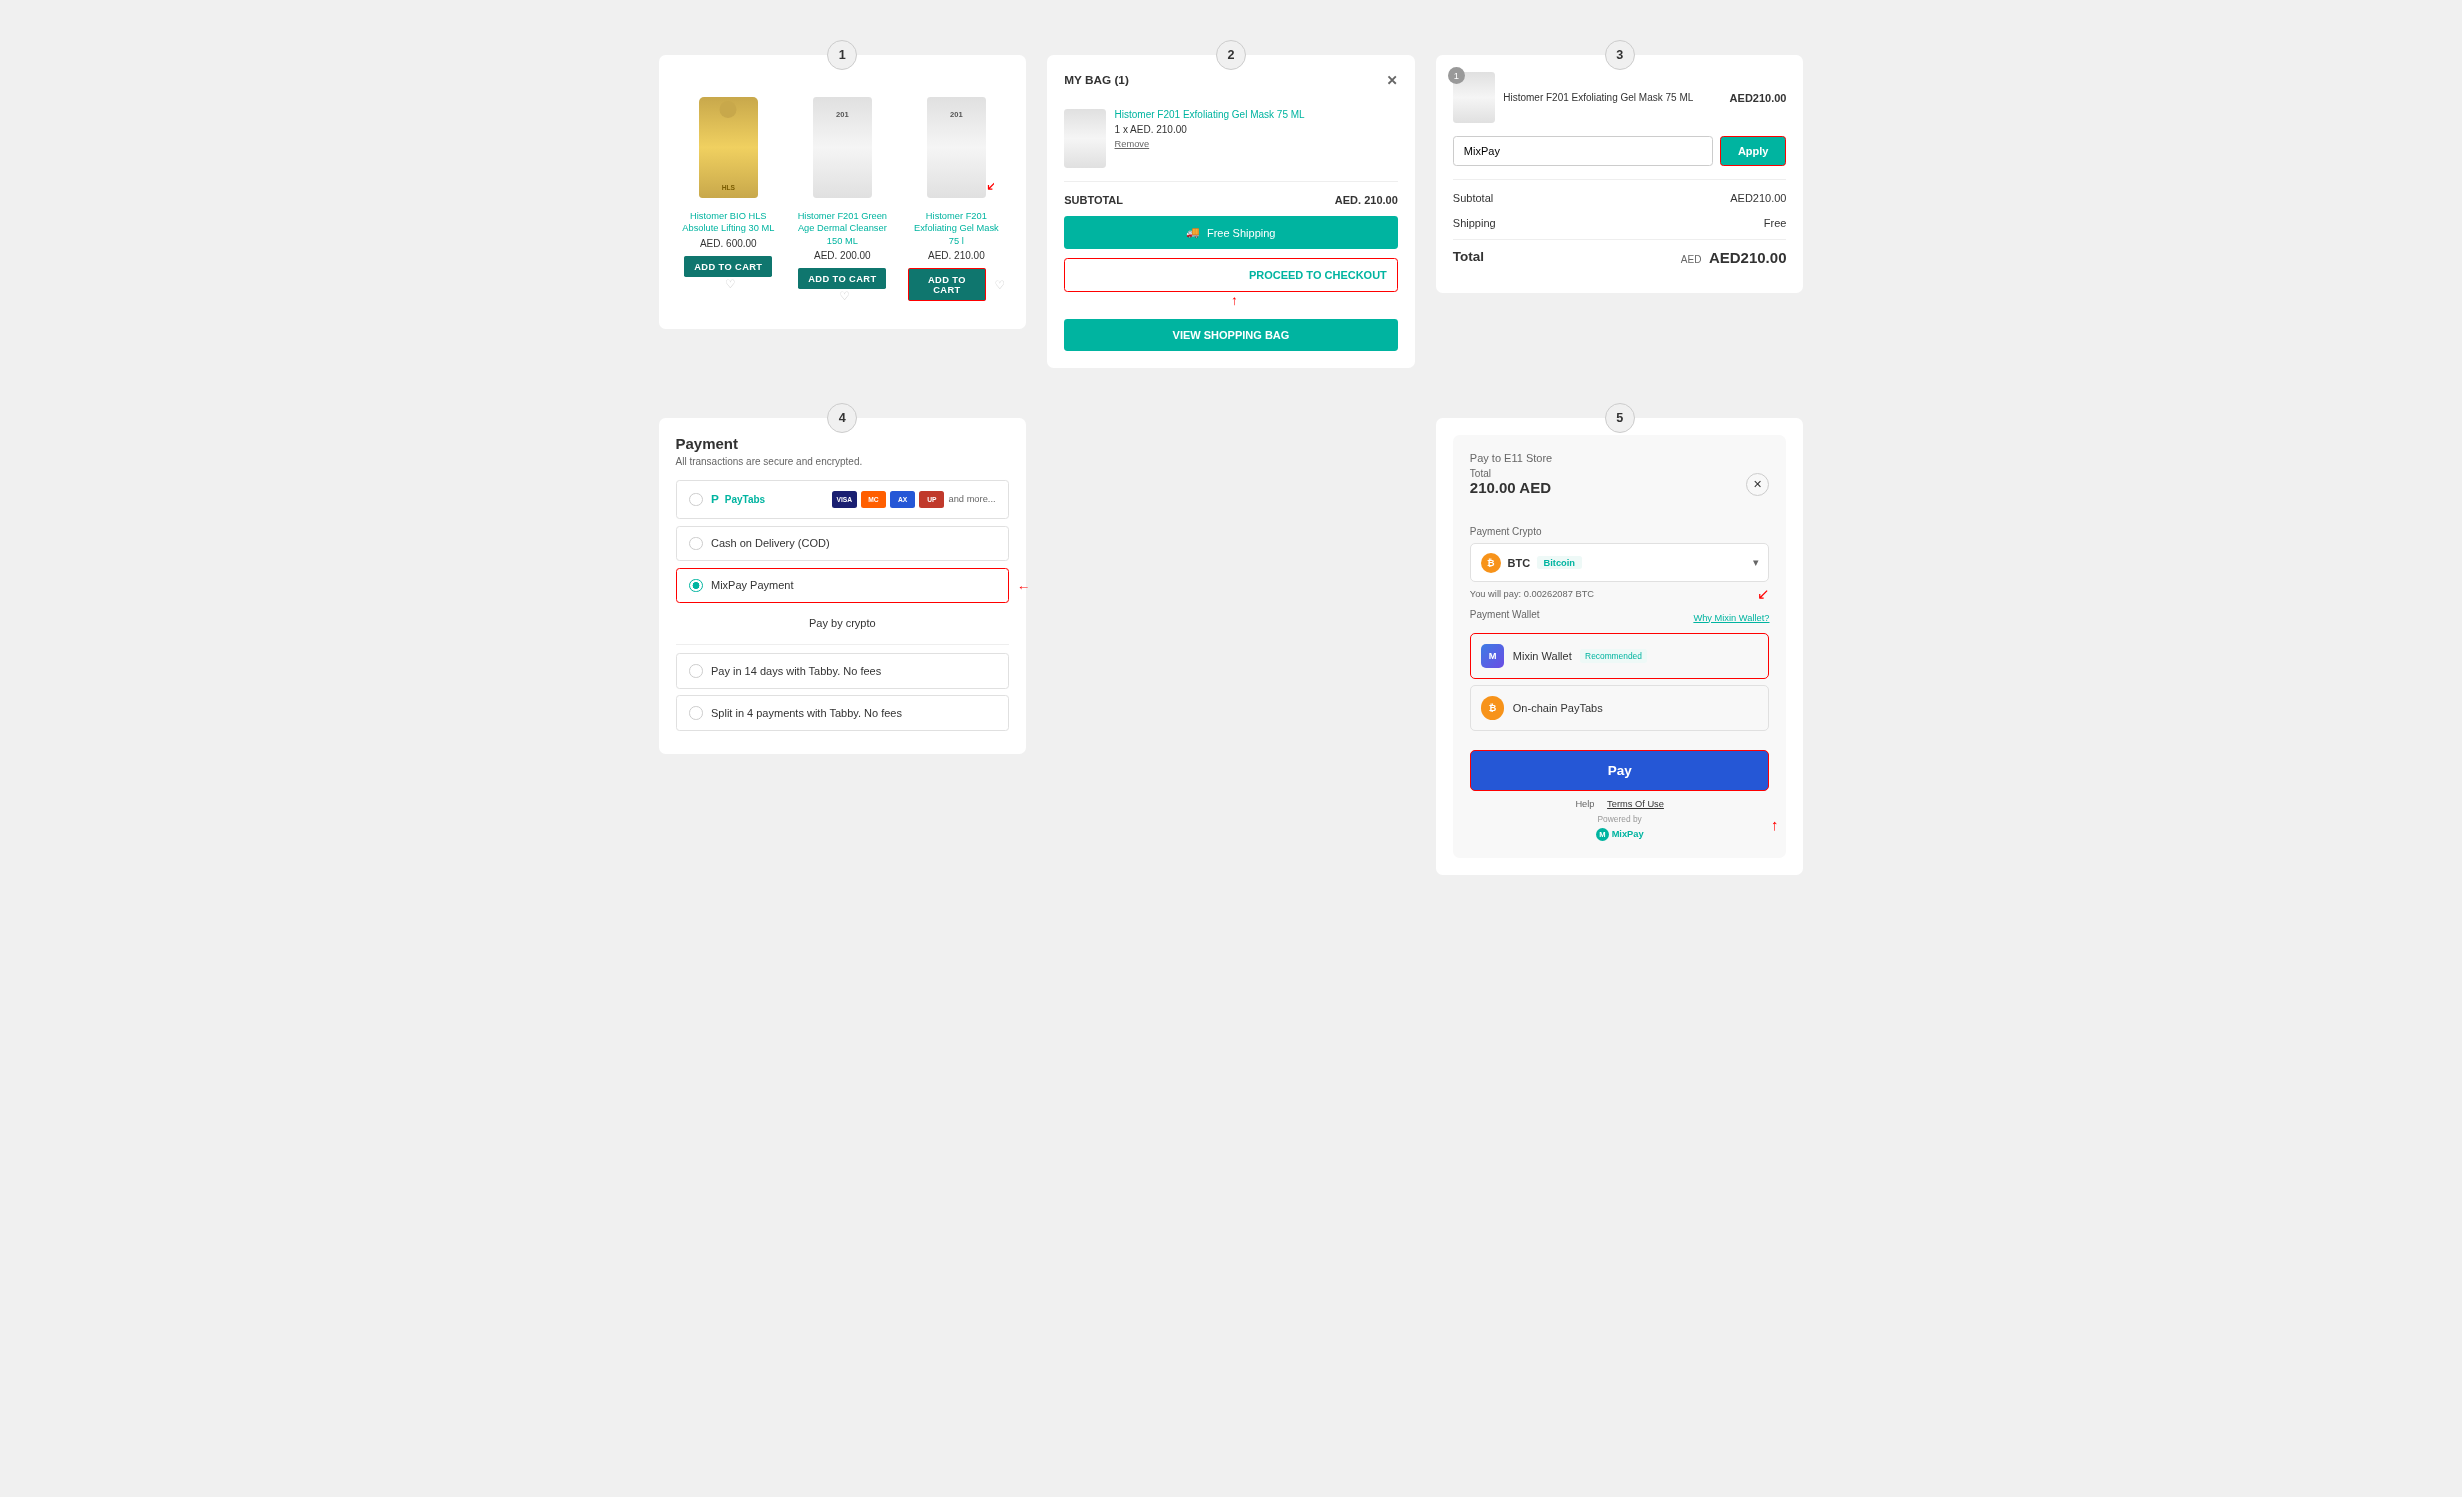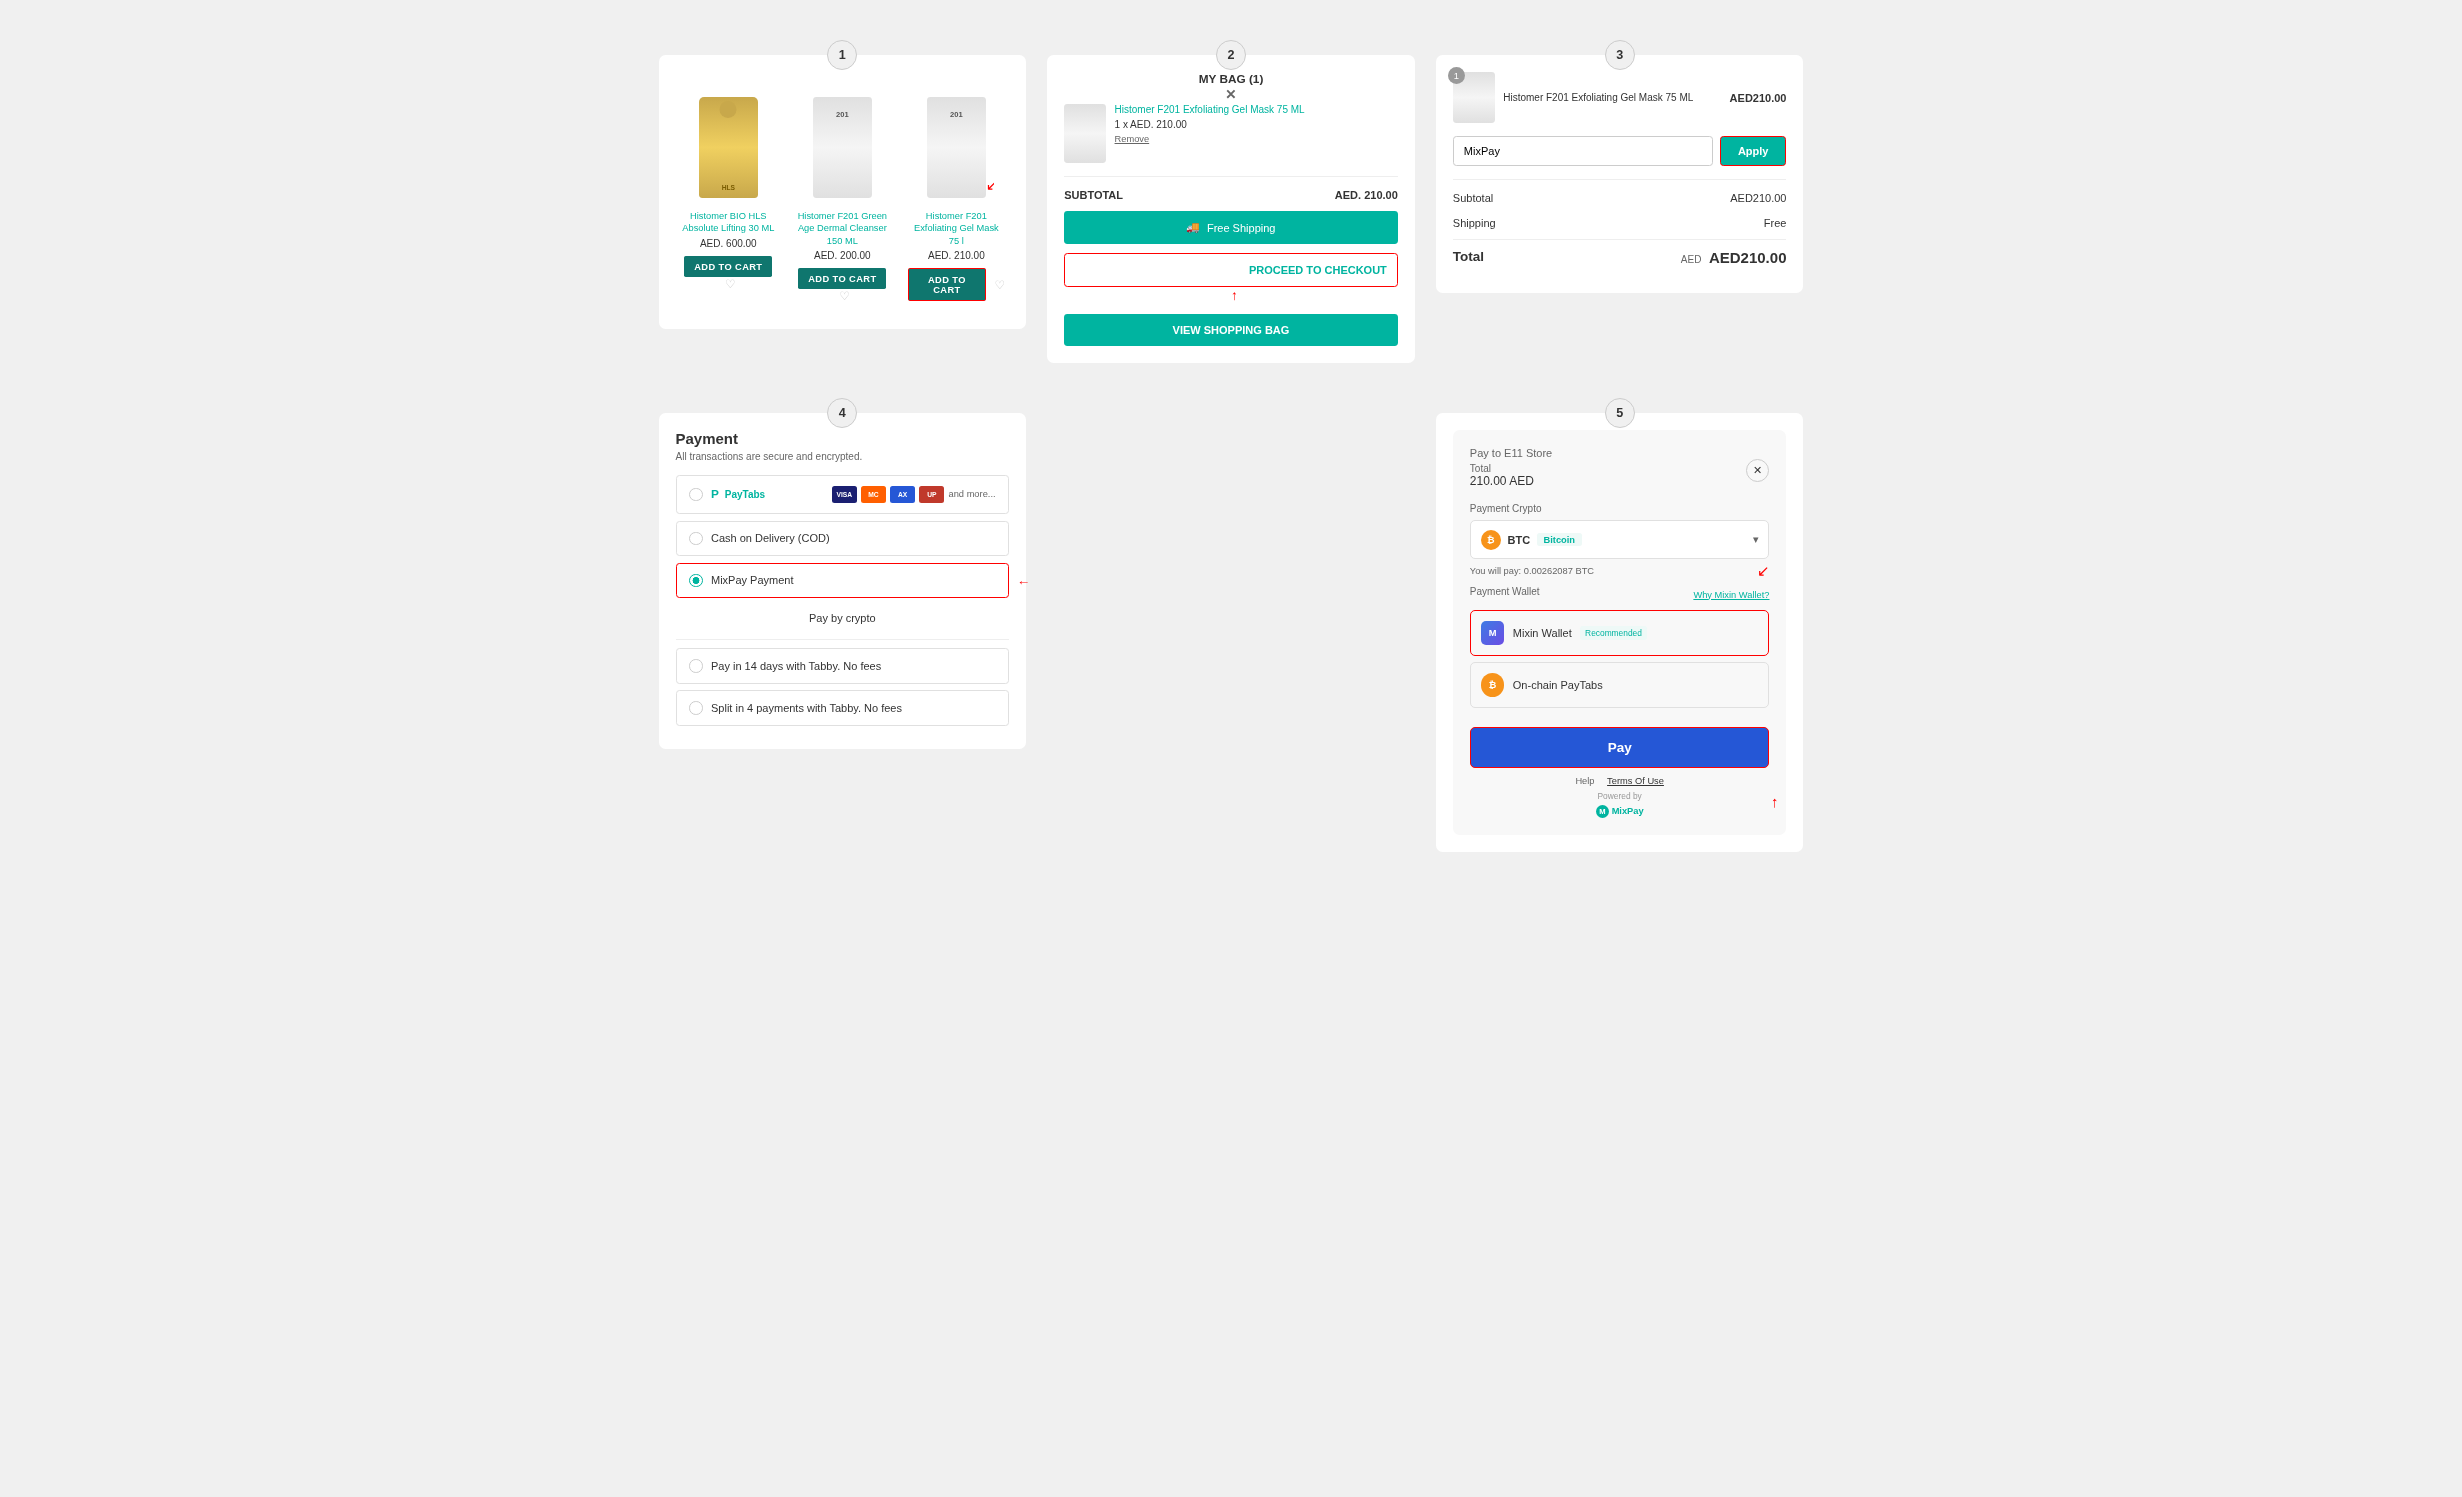--- a/index.html
+++ b/index.html
@@ -99,25 +99,24 @@
       color: #ccc;
       margin-left: 4.2px;
       font-size: 11.8px;
       cursor: pointer;
     }
     
     .bag-header {
       display: flex;
       justify-content: space-between;
       align-items: center;
-      margin-bottom: 2px;
+      margin-bottom: 21px;
       font-size: 11.8px;
       font-weight: bold;
       color: #333;
-      flex-direction: column;
     }
     .close-icon {
       cursor: pointer;
       color: #666;
       font-size: 13.5px;
     }
     .bag-item {
       display: flex;
       gap: 8.4px;
       align-items: flex-start;
@@ -309,21 +308,21 @@
       padding: 6.7px 0;
     }
     
     .mixpay-container {
       background: #f8f8f8;
       border-radius: 6.7px;
       padding: 17px;
     }
     .mixpay-store { font-size: 11px; color: #666; margin-bottom: 4.2px; }
     .mixpay-total-label { font-size: 10px; color: #666; }
-    .mixpay-total-amount { font-size: 12px; font-weight: normal; color: #333; margin-bottom: 6px; }
+    .mixpay-total-amount { font-size: 15px; font-weight: bold; color: #333; margin-bottom: 21px; }
     .mixpay-section-label { font-size: 10px; color: #666; margin-bottom: 6.7px; }
     .mixpay-crypto-selector {
       display: flex;
       align-items: center;
       background: #fff;
       border: 0.8px solid #e0e0e0;
       border-radius: 5px;
       padding: 8.4px 10px;
       margin-bottom: 6.7px;
       cursor: pointer;

